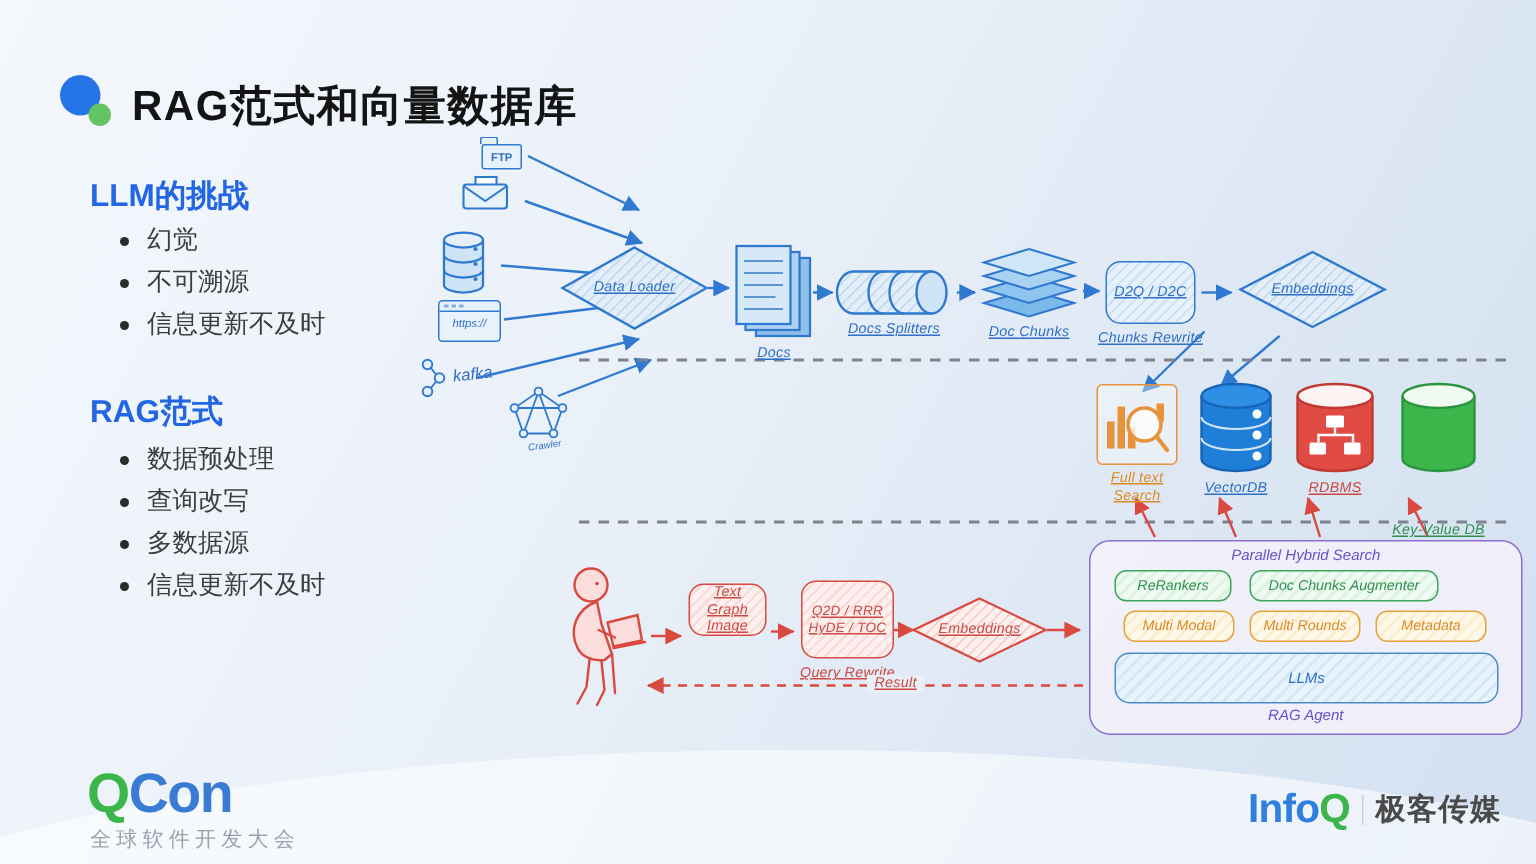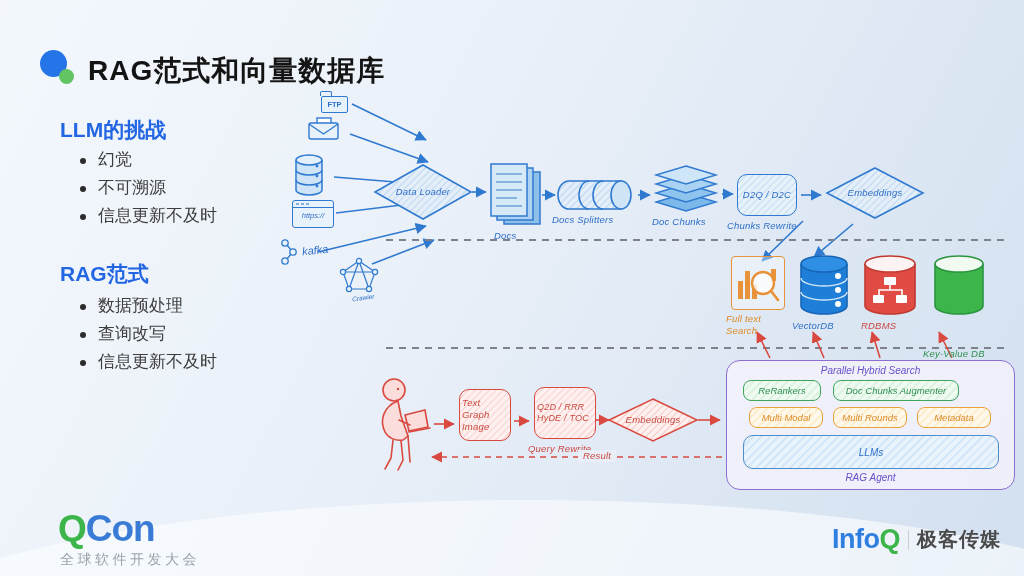--- a/index.html
+++ b/index.html
@@ -18,21 +18,21 @@
 
   
   .sec-title { font-size:21px; font-weight:bold; color:#2266e3; }
   .blist { list-style:none; }
   .blist li { position:relative; padding-left:38px; font-size:17px; color:#3d3d3d; height:28px; line-height:28px; }
   .blist li::before { content:""; position:absolute; left:20px; top:12px; width:6px; height:6px; border-radius:50%; background:#2b2b2b; }
 
   
   .overlay { position:absolute; left:0; top:0; z-index:2; pointer-events:none; }
   .shape { z-index:3; }
-  .lbl { font-size:9.5px; font-style:italic; letter-spacing:.2px; text-align:left; line-height:1.25; }
+  .lbl { font-size:9.5px; font-style:italic; letter-spacing:.2px; text-align:center; line-height:1.25;text-decoration:underline; }
   .lbl-blue { color:#2f6fc8; } .lbl-red { color:#cc4840; } .lbl-orange { color:#dd8a25; }
   .lbl-green { color:#2f9151;margin-top:28px; }
   .center { display:flex; align-items:center; justify-content:center; }
 
   .hz-blue { background:repeating-linear-gradient(135deg,#cfe3f6 0 1.5px,#e6f1fa 1.5px 5px); }
   .hz-red  { background:repeating-linear-gradient(135deg,#f9dcd9 0 1.5px,#fdf0ee 1.5px 5px); }
   .hz-green{ background:repeating-linear-gradient(135deg,#def2e3 0 2px,#effaf1 2px 6px); }
   .hz-orange{background:repeating-linear-gradient(135deg,#fdeecf 0 2px,#fef8ea 2px 6px); }
   .hz-bluebox{background:repeating-linear-gradient(135deg,#d3e7f8 0 2px,#e8f3fb 2px 6px); }
 
@@ -88,20 +88,21 @@
   <div class="abs sec-title" style="left:60px; top:116px; z-index:3;">LLM的挑战</div>
   <ul class="abs blist" style="left:60px; top:146px; z-index:3;">
     <li>幻觉</li>
     <li>不可溯源</li>
     <li>信息更新不及时</li>
   </ul>
   <div class="abs sec-title" style="left:60px; top:260px; z-index:3;">RAG范式</div>
   <ul class="abs blist" style="left:60px; top:292px; z-index:3;">
     <li>数据预处理</li>
     <li>查询改写</li>
+    <li>多数据源</li>
     <li>信息更新不及时</li>
   </ul>
 
   <svg class="overlay" width="1024" height="576">
     <defs>
       <marker id="mB" markerWidth="8" markerHeight="8" refX="6.5" refY="3.5" orient="auto">
           <path d="M0,0 L7,3.5 L0,7 Z" fill="#2f7ad0"></path>
         </marker>
       <marker id="mR" markerWidth="8" markerHeight="8" refX="6.5" refY="3.5" orient="auto">
           <path d="M0,0 L7,3.5 L0,7 Z" fill="#d9493f"></path>
@@ -305,21 +306,21 @@
       <circle cx="22" cy="14" r="11" fill="#fbdddb"></circle>
       <circle cx="26" cy="13" r="1.2" fill="#d9493f" stroke="none"></circle>
       <path d="M26,25 C12,30 7,44 13,56 C16,62 23,65 31,64 L36,60 L29,40 Z" fill="#fbdddb"></path>
       <polygon points="33,39 53,34 56,51 37,55" fill="#fbdddb"></polygon>
       <line x1="37" y1="56" x2="58" y2="52"></line>
       <line x1="27" y1="44" x2="38" y2="49"></line>
       <path d="M21,64 L19,82 L13,93 M29,65 L31,84 L26,94 M36,60 L38,86"></path>
     </g>
   </svg>
 
-  <div class="abs shape sk-red hz-red center lbl lbl-red" style="left:459px; top:389px; width:52px; height:52px; padding:2px;">Text Graph Image</div>
+  <div class="abs shape sk-red hz-red center lbl lbl-red" style="left:459px; top:389px; width:52px; height:35px; padding:2px;">Text Graph Image</div>
 
   <div class="abs shape sk-red hz-red center lbl lbl-red" style="left:534px; top:387px; width:62px; height:52px; padding:2px; font-size:9px;">Q2D / RRR HyDE / TOC</div>
   <div class="abs shape lbl lbl-red" style="left:528px; top:443px; width:74px;">Query Rewrite</div>
 
   <div class="diamond shape" style="left:607px; top:397px; width:92px; height:46px;">
     <svg width="92" height="46">
         <polygon points="46,2 90,23 46,44 2,23" fill="url(#hatchRed)" stroke="#d9493f" stroke-width="1.5"></polygon>
       </svg>
     <span class="lbl lbl-red">Embeddings</span>
   </div>

